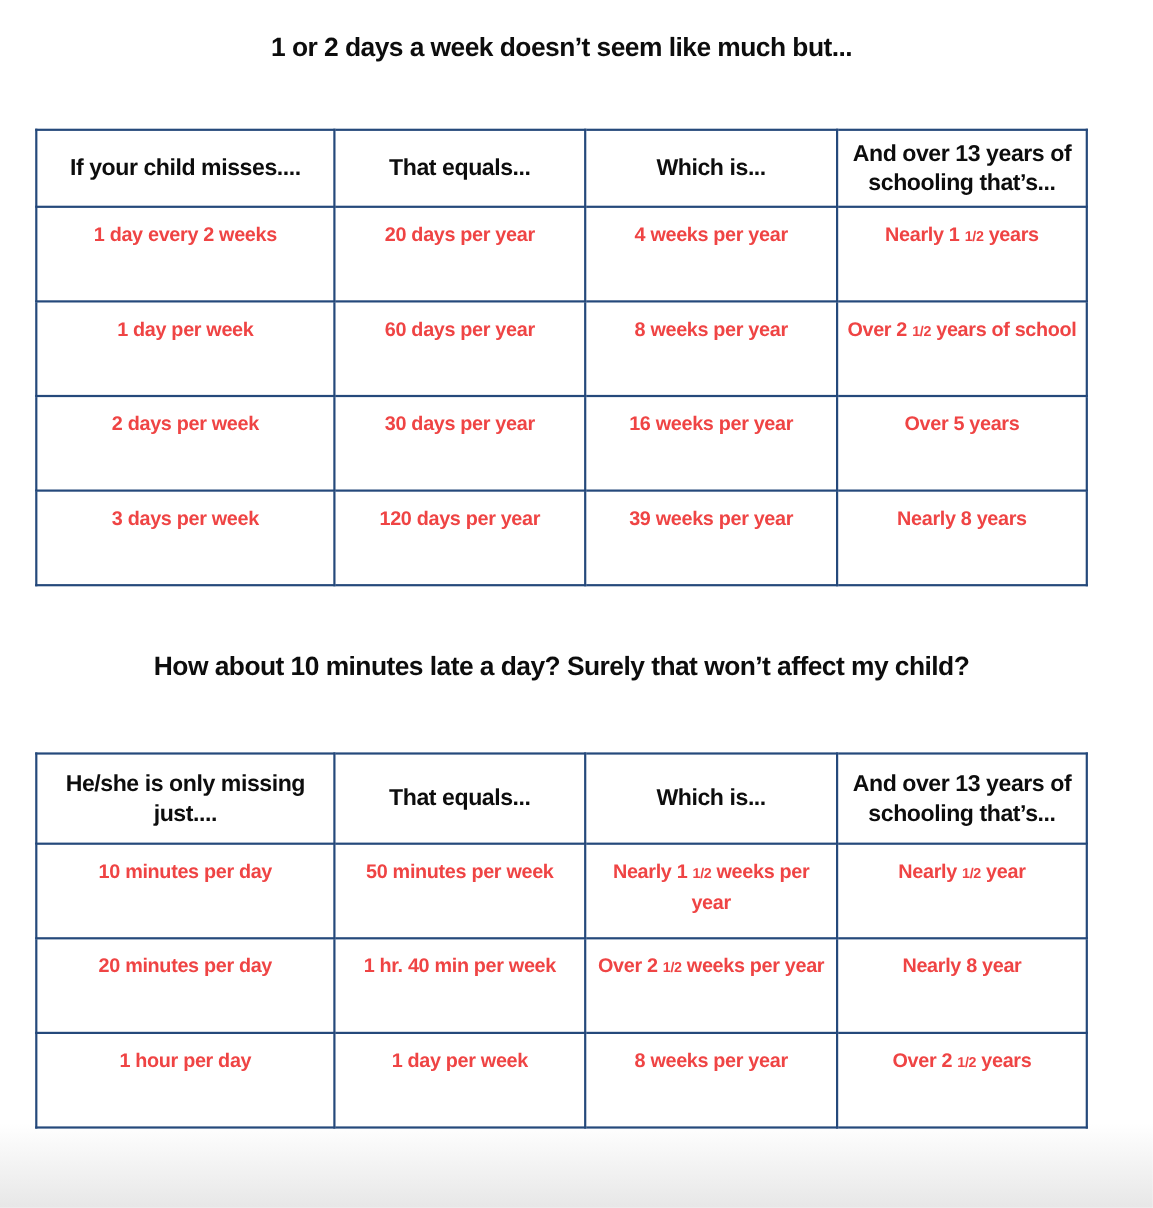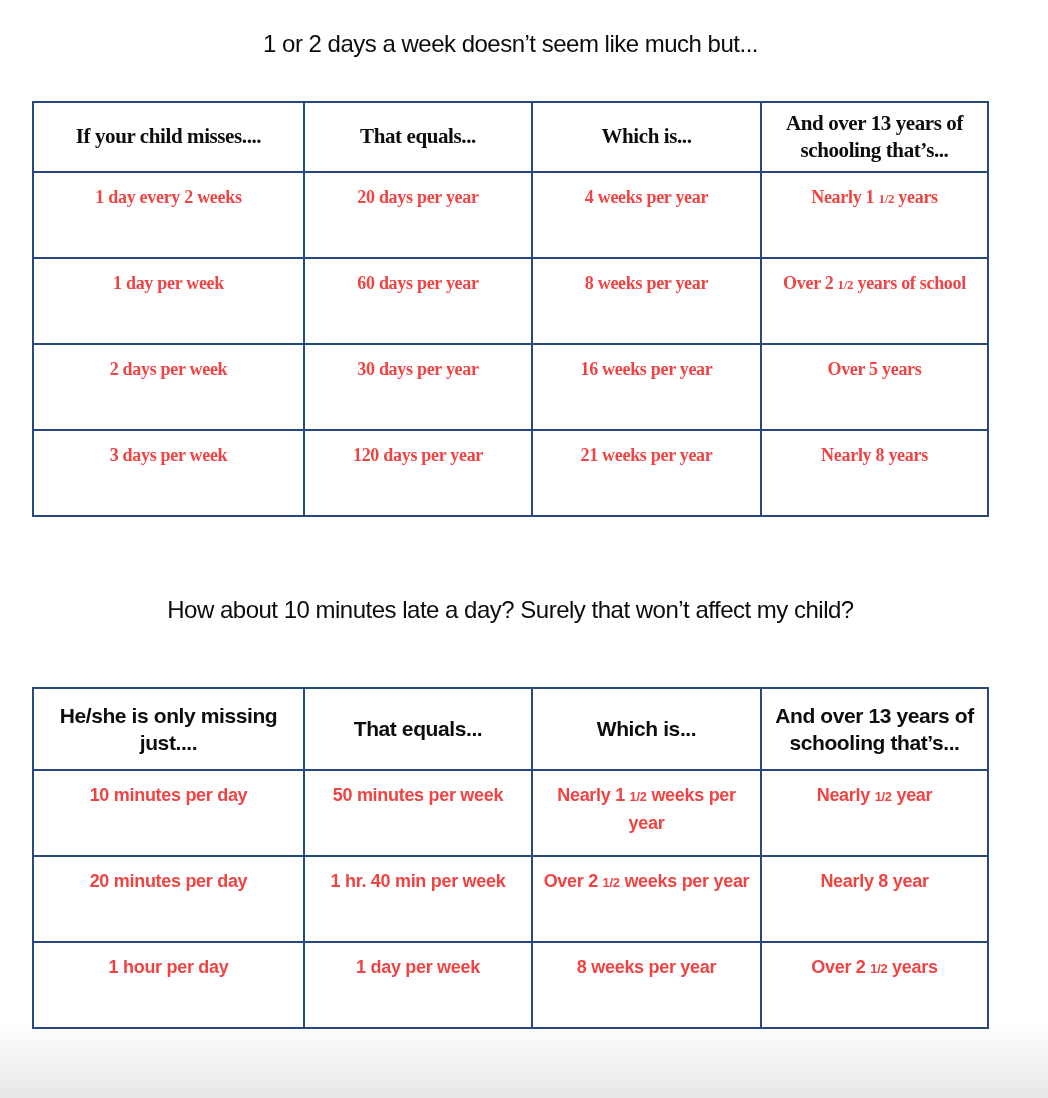--- a/index.html
+++ b/index.html
@@ -16,36 +16,35 @@
   }
   .content {
     width: 957px;
     margin-left: 32px;
   }
   .title {
     margin: 0;
     padding-top: 30px;
     text-align: center;
     font-size: 24px;
-    font-weight: normal;
+    font-weight: bold;
     letter-spacing: -0.5px;
     line-height: 28px;
     color: #0d0d0d;
   }
   .title.second {
     padding-top: 60px;
-    margin-top: 19px;
   }
   table.att-table {
     border-collapse: collapse;
     table-layout: fixed;
     width: 957px;
     background: #ffffff;
   }
-  table.att-table.first { margin-top: 43px; font-family: Liberation Serif, serif; }
+  table.att-table.first { margin-top: 59px; }
   table.att-table.second { margin-top: 63px; }
   .att-table th, .att-table td {
     border: 2px solid var(--border, #25497B);
     text-align: center;
     overflow: hidden;
   }
   .att-table th {
     height: 64px;
     vertical-align: middle;
     font-size: 21px;
@@ -110,21 +109,21 @@
         </tr>
         <tr>
           <td class="fracify">2 days per week</td>
           <td class="fracify">30 days per year</td>
           <td class="fracify">16 weeks per year</td>
           <td class="fracify">Over 5 years</td>
         </tr>
         <tr>
           <td class="fracify">3 days per week</td>
           <td class="fracify">120 days per year</td>
-          <td class="fracify">21 weeks per year</td>
+          <td class="fracify">39 weeks per year</td>
           <td class="fracify">Nearly 8 years</td>
         </tr>
       </tbody>
     </table>
 
     <h1 class="title second">How about 10 minutes late a day? Surely that won’t affect my child?</h1>
 
     <table class="att-table second">
       <colgroup>
         <col class="col-1">

